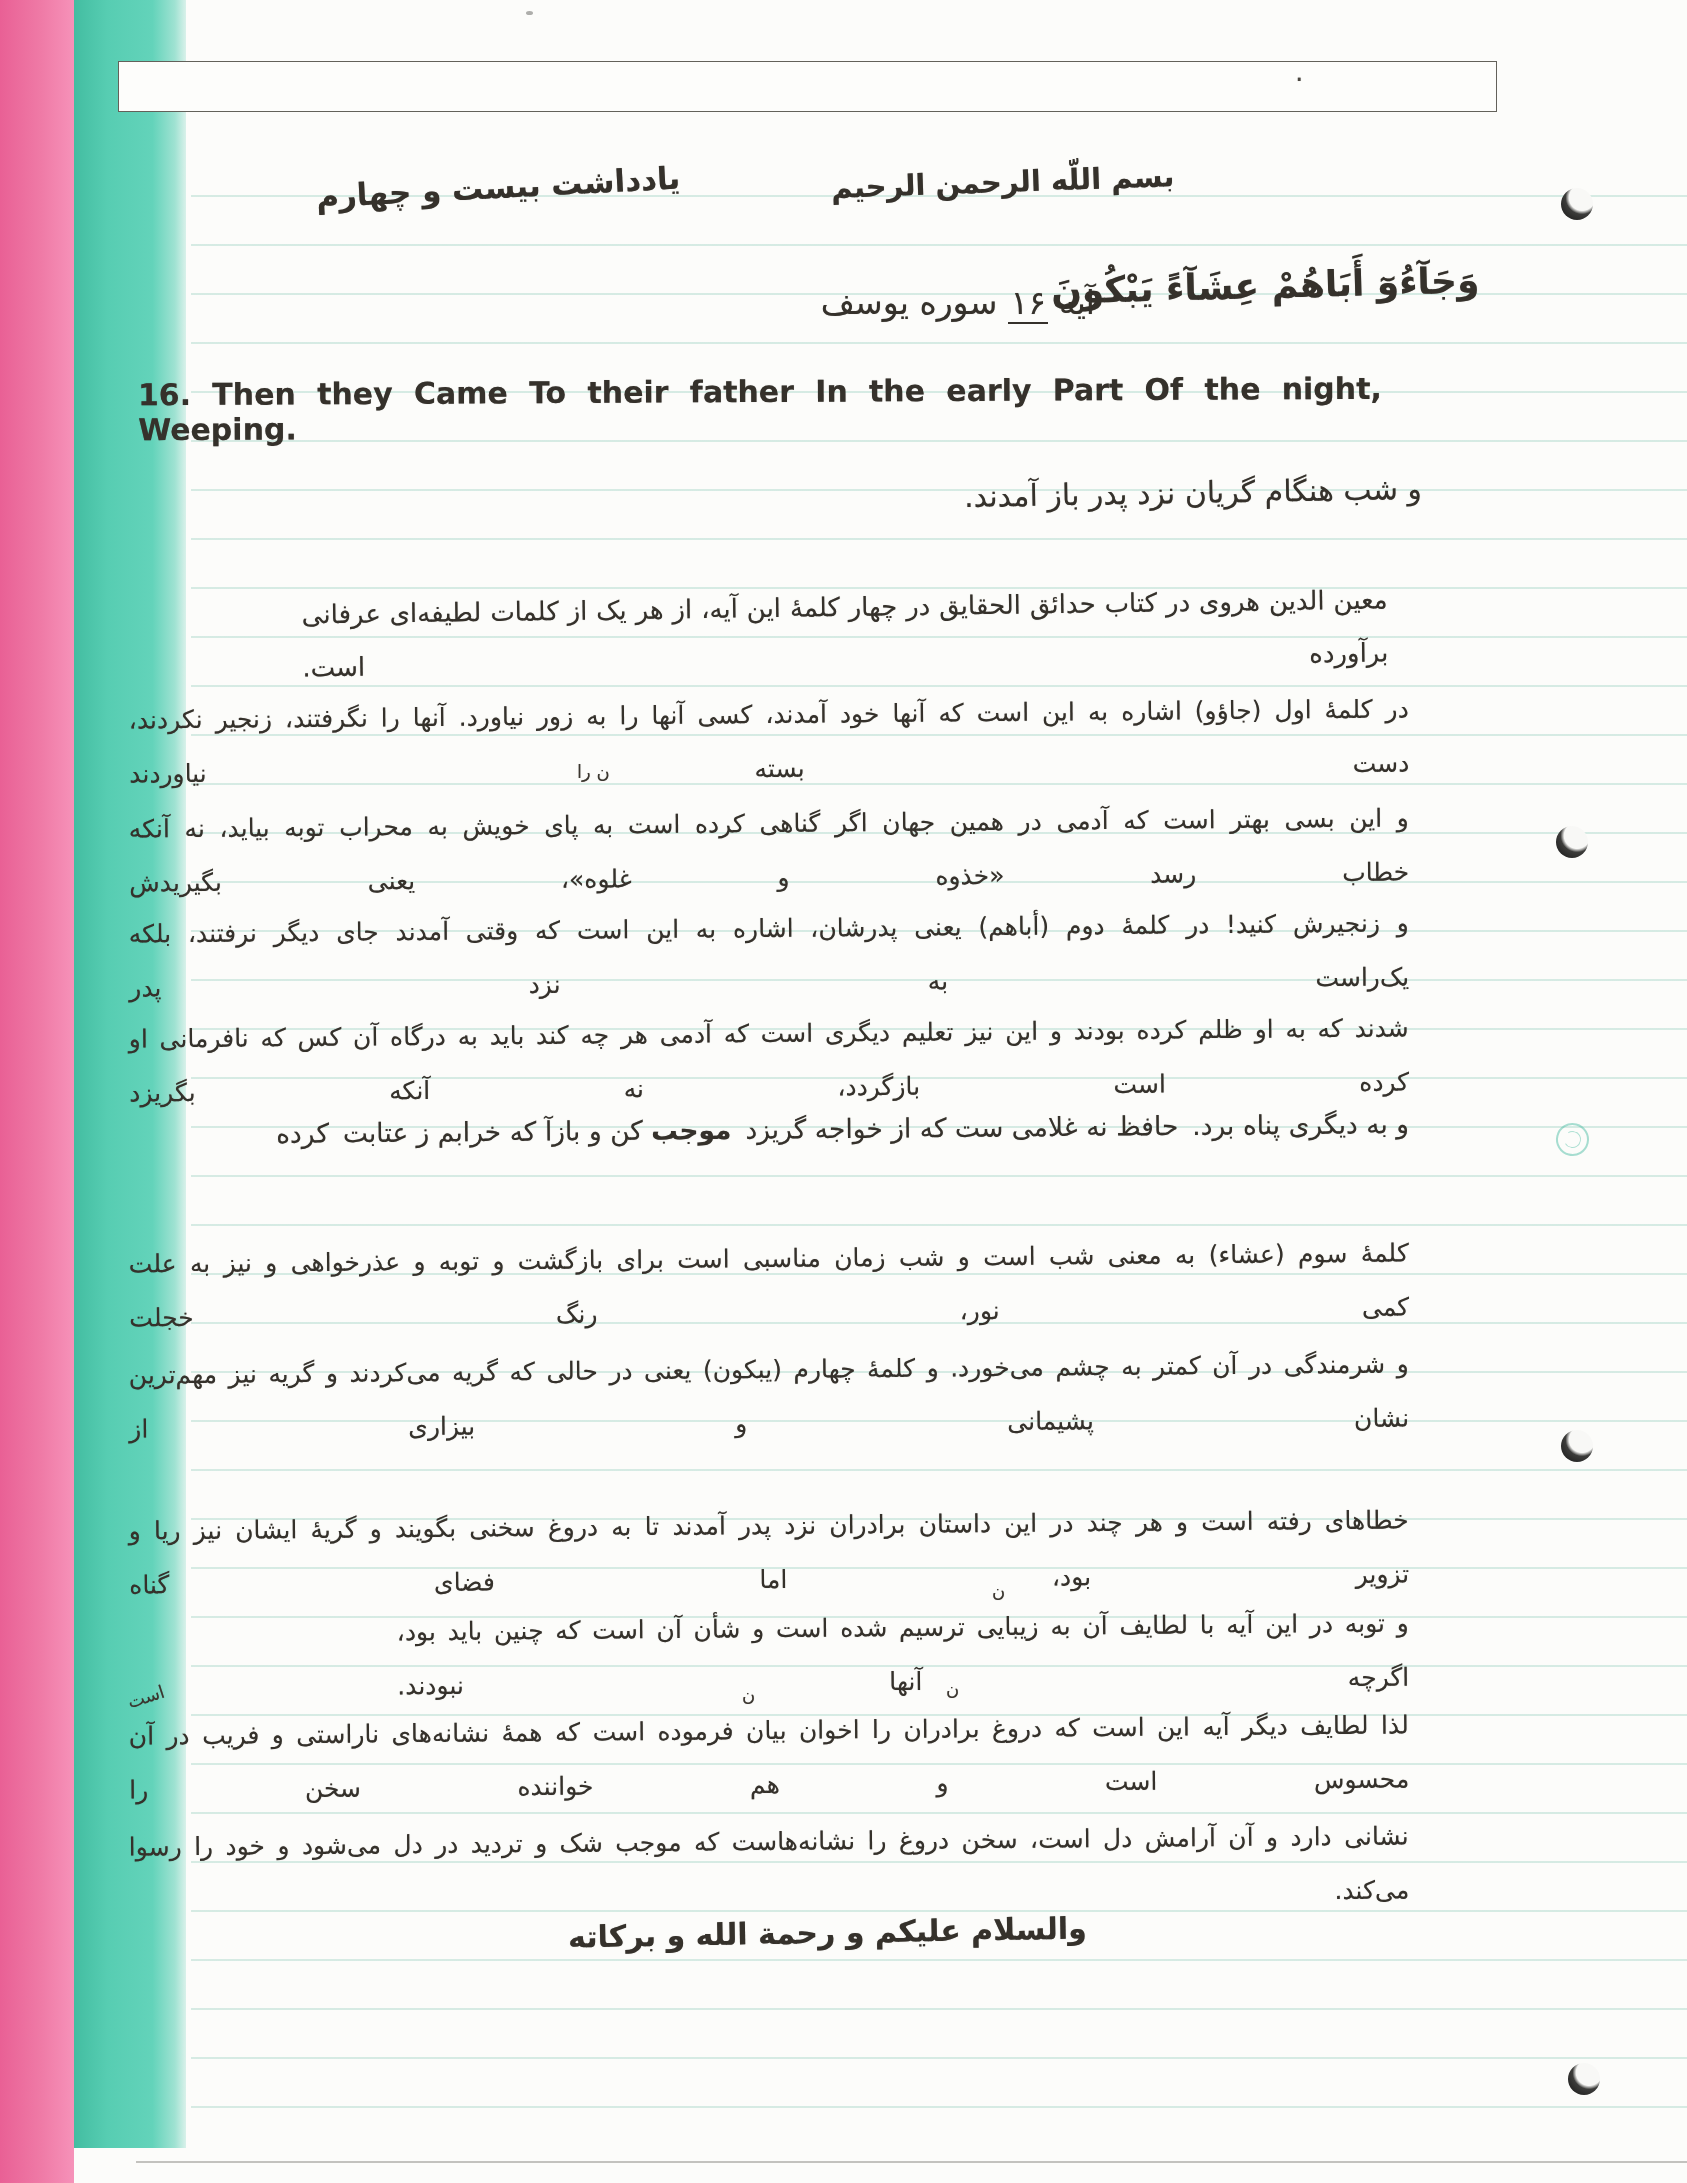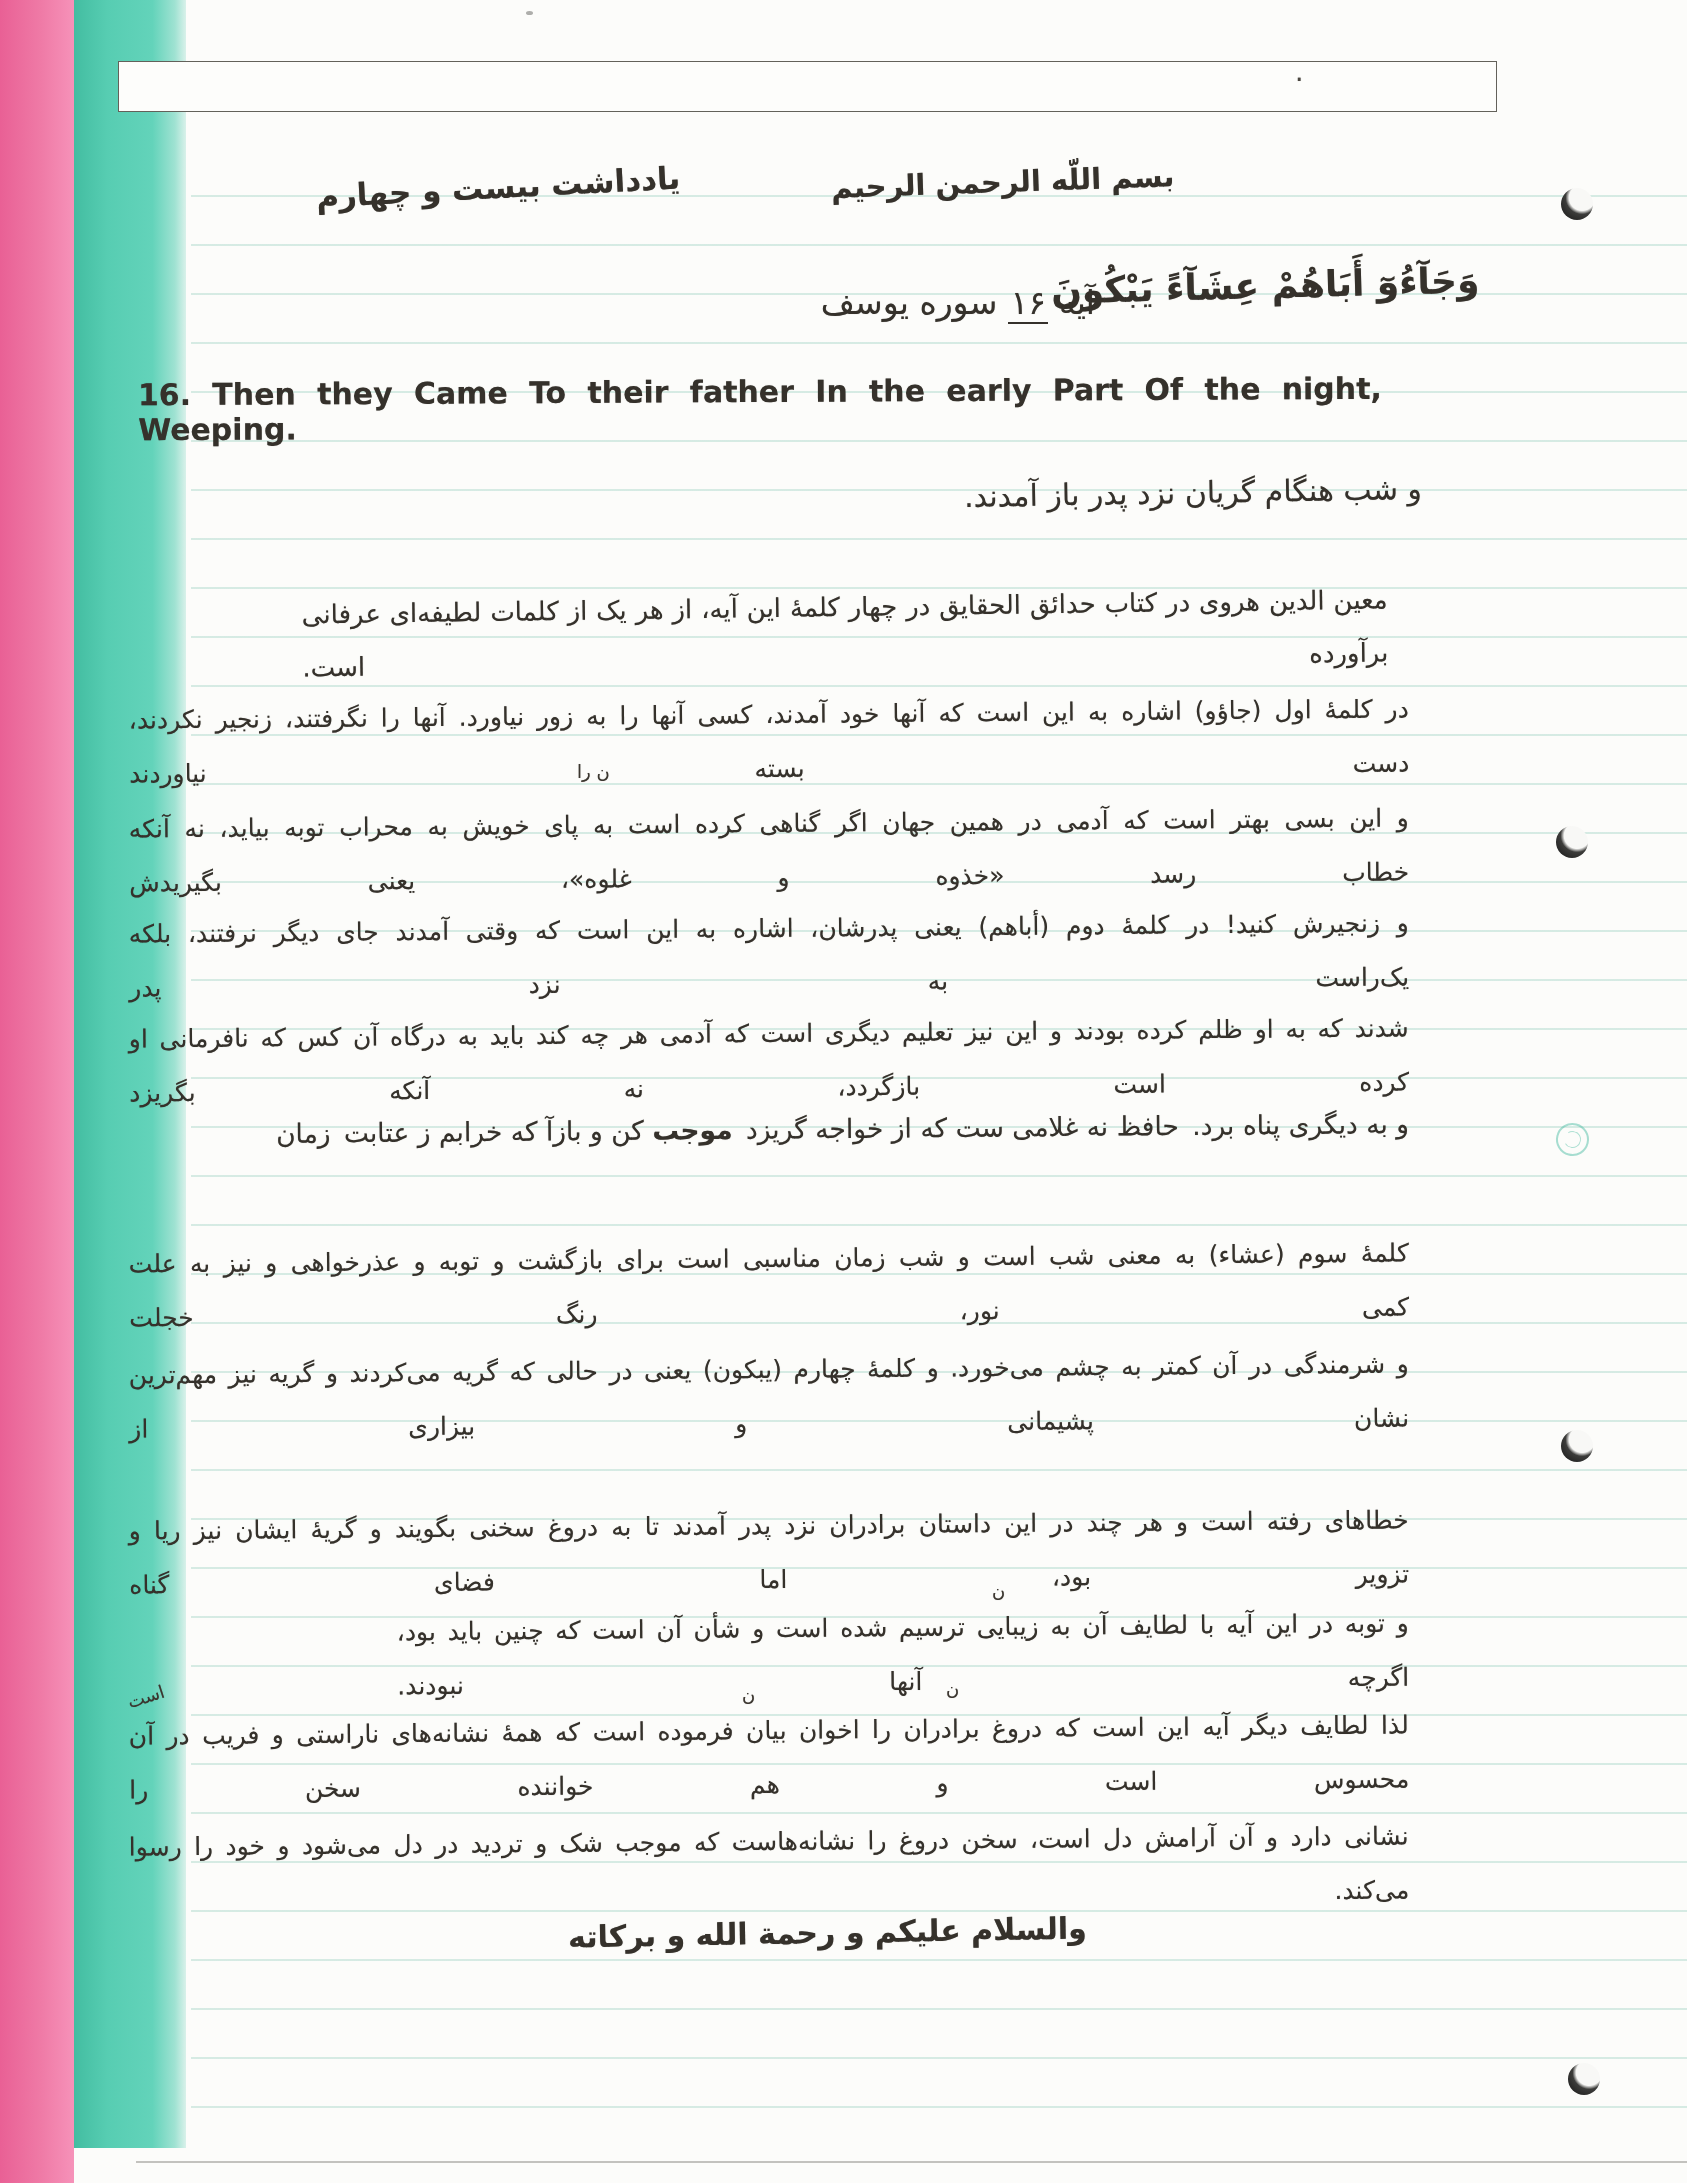--- a/index.html
+++ b/index.html
@@ -94,21 +94,21 @@
 <div class="ink fa bline" style="top:902px">و زنجیرش کنید! در کلمهٔ دوم (أباهم) یعنی پدرشان، اشاره به این است که وقتی آمدند جای دیگر نرفتند، بلکه یک‌راست به نزد پدر</div>
 <div class="ink fa bline" style="top:1007px">شدند که به او ظلم کرده بودند و این نیز تعلیم دیگری است که آدمی هر چه کند باید به درگاه آن کس که نافرمانی او کرده است بازگردد، نه آنکه بگریزد</div>
 
 <div class="ink poem-row">
   <span>و به دیگری پناه برد.</span>
   <span>حافظ نه غلامی ست که از خواجه گریزد</span>
   <span>
     <span class="bold">موجب</span>
     <span>کن و بازآ که خرابم ز عتابت</span>
   </span>
-  <span>زمان</span>
+  <span>کرده</span>
 </div>
 
 <div class="ink fa bline" style="top:1232px">کلمهٔ سوم (عشاء) به معنی شب است و شب زمان مناسبی است برای بازگشت و توبه و عذرخواهی و نیز به علت کمی نور، رنگ خجلت</div>
 <div class="ink fa bline" style="top:1343px">و شرمندگی در آن کمتر به چشم می‌خورد. و کلمهٔ چهارم (یبکون) یعنی در حالی که گریه می‌کردند و گریه نیز مهم‌ترین نشان پشیمانی و بیزاری از</div>
 <div class="ink fa bline" style="top:1499px">خطاهای رفته است و هر چند در این داستان برادران نزد پدر آمدند تا به دروغ سخنی بگویند و گریهٔ ایشان نیز ریا و تزویر بود، اما فضای گناه</div>
 <div class="ink fa bline short" style="top:1601px">و توبه در این آیه با لطایف آن به زیبایی ترسیم شده است و شأن آن است که چنین باید بود، اگرچه آنها نبودند.</div>
 <div class="ink fa bline" style="top:1704px">لذا لطایف دیگر آیه این است که دروغ برادران را اخوان بیان فرموده است که همهٔ نشانه‌های ناراستی و فریب در آن محسوس است و هم خواننده سخن را</div>
 <div class="ink fa bline" style="top:1815px">نشانی دارد و آن آرامش دل است، سخن دروغ را نشانه‌هاست که موجب شک و تردید در دل می‌شود و خود را رسوا می‌کند.</div>
 
 <div class="sup" style="left:577px;top:761px">ن را</div>

